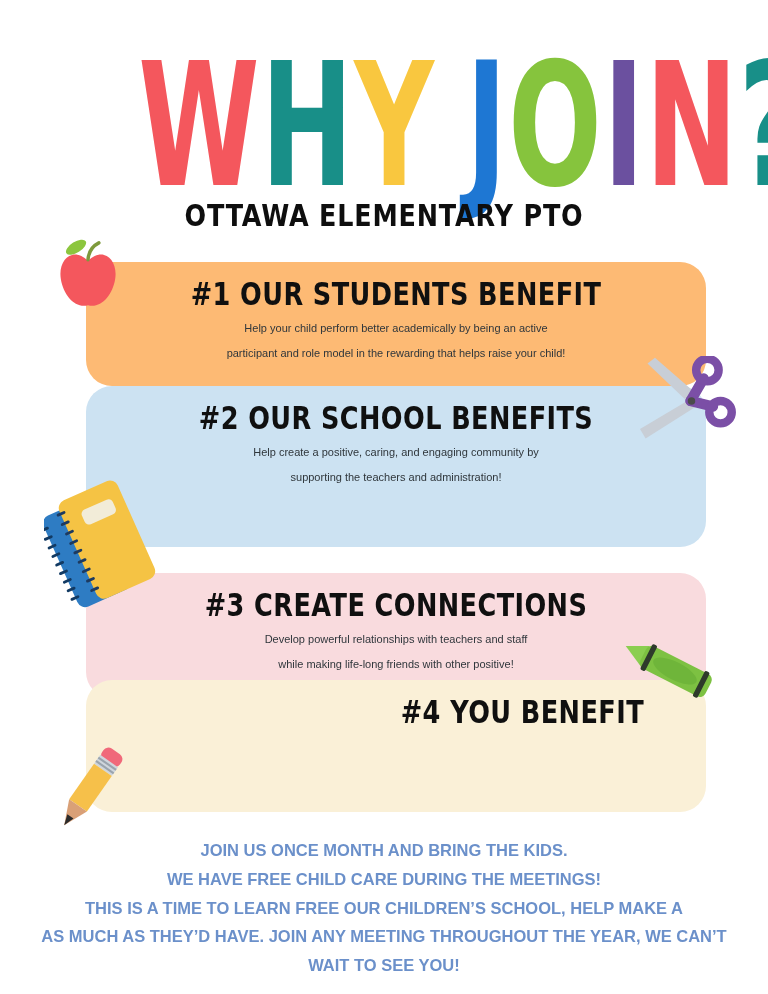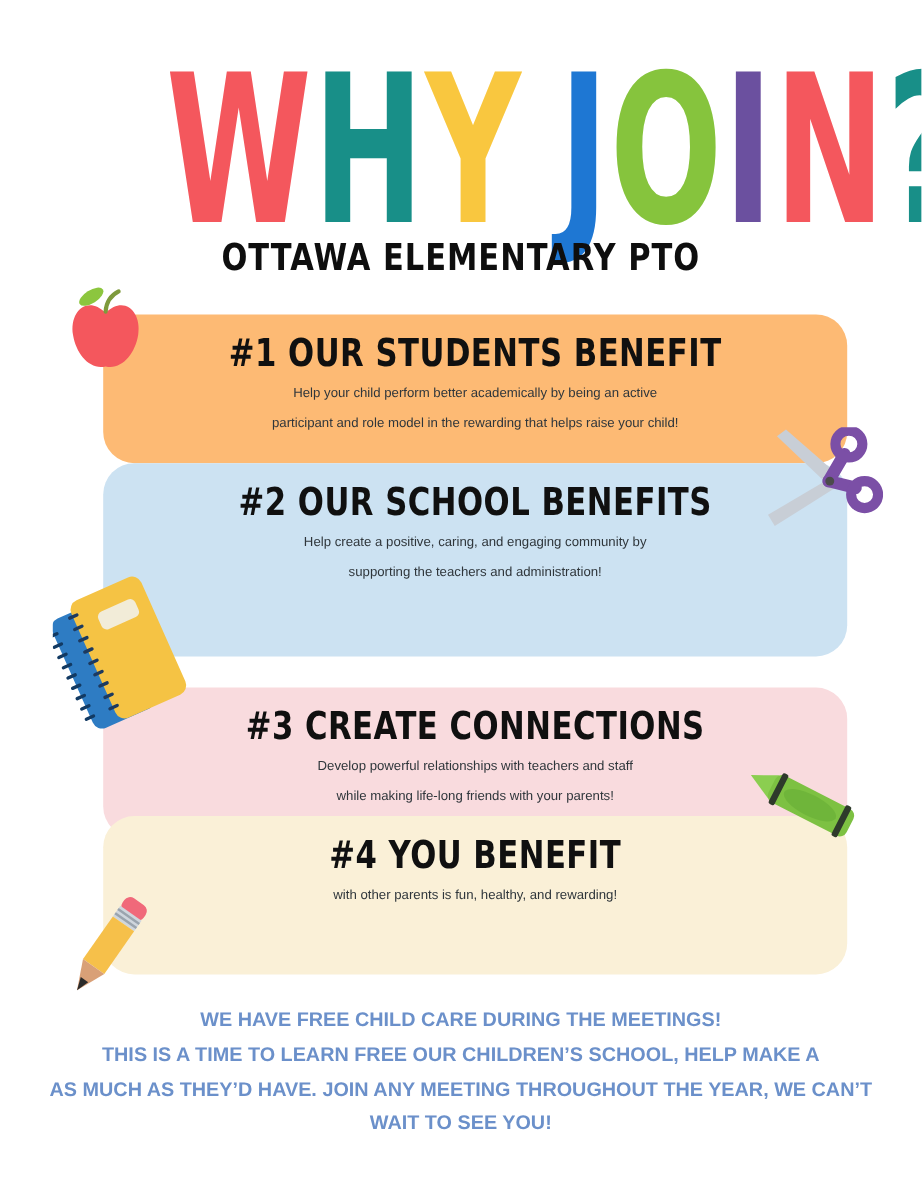--- a/index.html
+++ b/index.html
@@ -27,21 +27,21 @@
   }
 
   
   .card {
     position:absolute; left:86px; width:620px; border-radius:26px;
     text-align:center;
   }
   .card-1 { top:262px; height:124px; }
   .card-2 { top:386px; height:161px; }
   .card-3 { top:540px; height:125px;margin-top:33px; }
-  .card-4 { top:680px; height:132px; }
+  .card-4 { top:680px; height:132px;text-align:right; }
 
   .card-heading {
     margin-top:13px; font-family:"DejaVu Sans", sans-serif;
     font-weight:800; font-size:32px; line-height:38px; color:#101010;
     transform:scaleX(0.8); transform-origin:50% 50%; letter-spacing:0.5px;
     white-space:nowrap;
   }
   .card-body {
     margin:3px auto 0; font-size:11px; line-height:24.5px; color:#2f363b;
   }
@@ -86,28 +86,27 @@
     <div class="card-body">
       <div class="line">Help create a positive, caring, and engaging community by</div>
       <div class="line">supporting the teachers and administration!</div>
     </div>
   </section>
 
   <section class="card card-3" style="background:#F9DBDE">
     <div class="card-heading">#3 CREATE CONNECTIONS</div>
     <div class="card-body">
       <div class="line">Develop powerful relationships with teachers and staff</div>
-      <div class="line">while making life-long friends with your parents!</div>
+      <div class="line">while making life-long friends with other positive!</div>
     </div>
   </section>
 
   <section class="card card-4" style="background:#FAF0D7">
     <div class="card-heading">#4 YOU BENEFIT</div>
     <div class="card-body">
-      <div class="line">with other parents is fun, healthy, and rewarding!</div>
     </div>
   </section>
 
   <div class="icon icon-apple">
     <svg width="68" height="76" viewBox="0 0 60 70">
       <path d="M30 21 C16 7 2 20 5 38 C7.5 53 18 65 30 62 C42 65 52.5 53 55 38 C58 20 44 7 30 21 Z" fill="#F4575D"></path>
       <path d="M30 20 C30.5 13 34 7.5 40 4.5" stroke="#7E9A3C" stroke-width="3.2" fill="none" stroke-linecap="round"></path>
       <ellipse cx="19" cy="8.5" rx="10.5" ry="5" fill="#8CC63E" transform="rotate(-32 19 8.5)"></ellipse>
     </svg>
   </div>
@@ -176,19 +175,20 @@
         <line x1="37" y1="22" x2="63" y2="22" stroke="#9AA4AE" stroke-width="2.5"></line>
         <line x1="37" y1="27" x2="63" y2="27" stroke="#9AA4AE" stroke-width="2.5"></line>
         <rect x="37" y="31" width="26" height="52" fill="#F6C04A"></rect>
         <polygon points="37,83 63,83 50,112" fill="#D9A077"></polygon>
         <polygon points="45.5,99 54.5,99 50,112" fill="#2B2B2B"></polygon>
       </g>
     </svg>
   </div>
 
   <div class="footer" style="color:#6B90CA">
+    <div class="line">JOIN US ONCE MONTH AND BRING THE KIDS.</div>
     <div class="line">WE HAVE FREE CHILD CARE DURING THE MEETINGS!</div>
     <div class="line">THIS IS A TIME TO LEARN FREE OUR CHILDREN’S SCHOOL, HELP MAKE A</div>
     <div class="line">AS MUCH AS THEY’D HAVE. JOIN ANY MEETING THROUGHOUT THE YEAR, WE CAN’T</div>
     <div class="line">WAIT TO SEE YOU!</div>
   </div>
 
 </div>
 
 </body></html>

